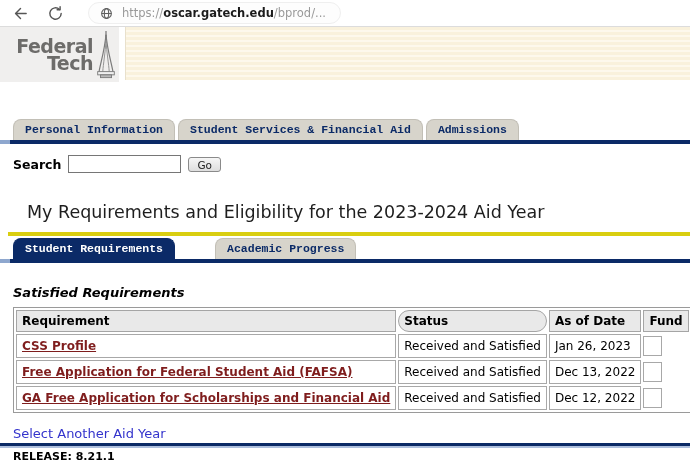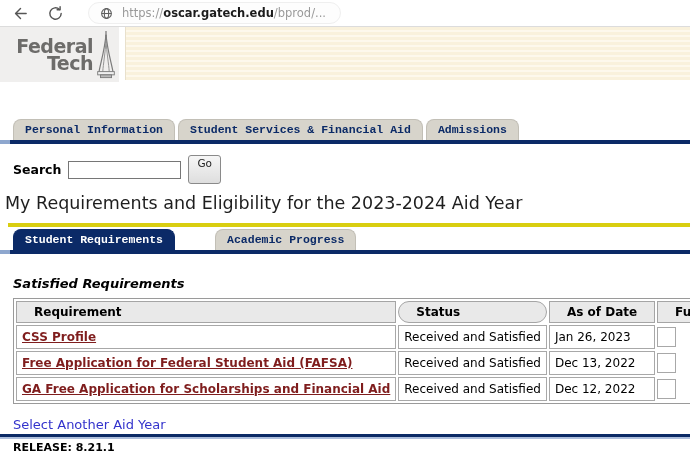--- a/index.html
+++ b/index.html
@@ -54,40 +54,40 @@
   }
 
   
   .search-row { display: flex; align-items: center; padding-left: 13px; margin-top: 11px; gap: 7px; }
   .search-label { font-weight: bold; font-size: 12.5px; }
   .search-input {
     width: 113px; height: 18px; border: 1px solid #767676; font-size: 12px; padding: 0 3px;
     font-family: "DejaVu Sans", sans-serif;
   }
   .go-btn {
-    font-size: 10.5px; color: #222; padding: 1px 8px 14px; cursor: pointer;
+    font-size: 10.5px; color: #222; padding: 1px 8px 0; cursor: pointer;
     background: linear-gradient(180deg, #f6f6f6, #dedede); border: 1px solid #8a8a8a;
     border-radius: 3px; font-family: "DejaVu Sans", sans-serif;
   }
 
   
-  .page-title { padding-left: 5px; margin-top: 9px; font-size: 17.5px; color: #1e1e1e; }
+  .page-title { padding-left: 27px; margin-top: 29px; font-size: 17.5px; color: #1e1e1e; }
 
   .gold-rule { height: 4px; background: #d9ce10; margin: 10px 0 2px 8px; }
 
   
   .section-heading { padding-left: 13px; margin-top: 22px; font-weight: bold; font-style: italic; font-size: 13px; }
 
   .req-table {
     margin: 7px 0 0 13px; border-collapse: separate; border-spacing: 2px;
     border: 1px solid #9a9a9a; background: #fff;
   }
   .req-table th {
     background: #e9e9e9; border: 1px solid #a5a5a5; font-size: 12px; font-weight: bold;
-    text-align: left; padding: 3px 17px; white-space: nowrap;
+    text-align: left; padding: 3px 5px; white-space: nowrap;
   }
   .req-table td { border: 1px solid #a8a8a8; font-size: 12px; padding: 3px 5px; height: 24px; white-space: nowrap; }
   .req-table td.blank-cell { border: none; padding: 0; vertical-align: middle; }
   .blank-box { width: 19px; height: 20px; border: 1px solid #a8a8a8; }
   .col-req { width: 340px; } .col-status { width: 128px; border-radius: 11px; } .col-date { width: 87px; }
   .col-fund { width: 41px; }
   .req-link { font-weight: bold; color: #7f1d1d; text-decoration: underline; cursor: pointer; }
 
   
   .aid-year-link { display: inline-block; margin: 13px 0 0 13px; color: #3333cc; font-size: 13px; cursor: pointer; }

